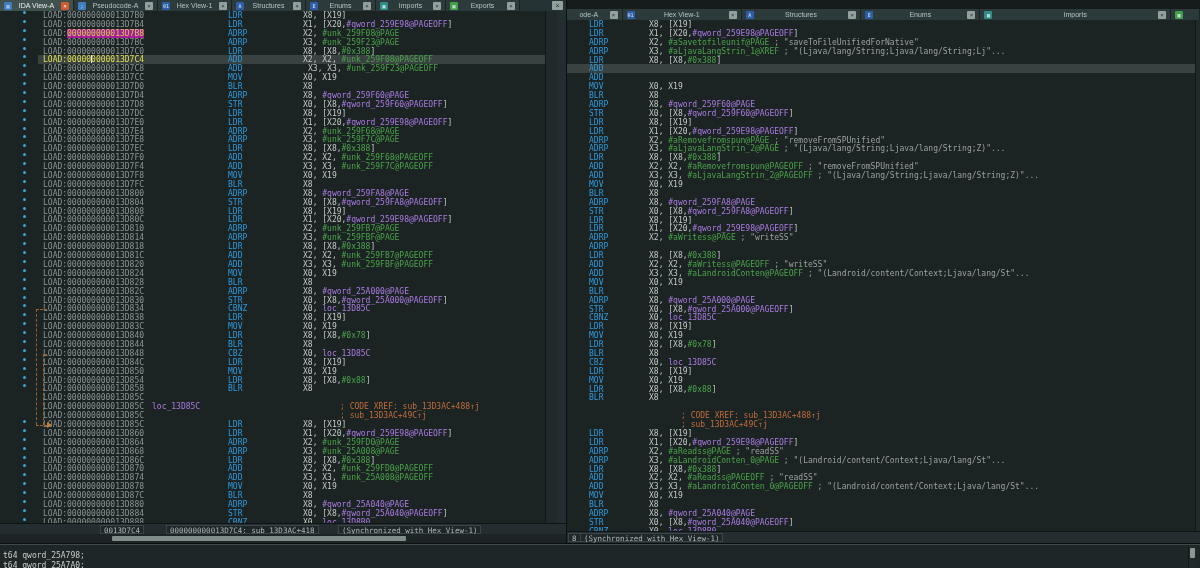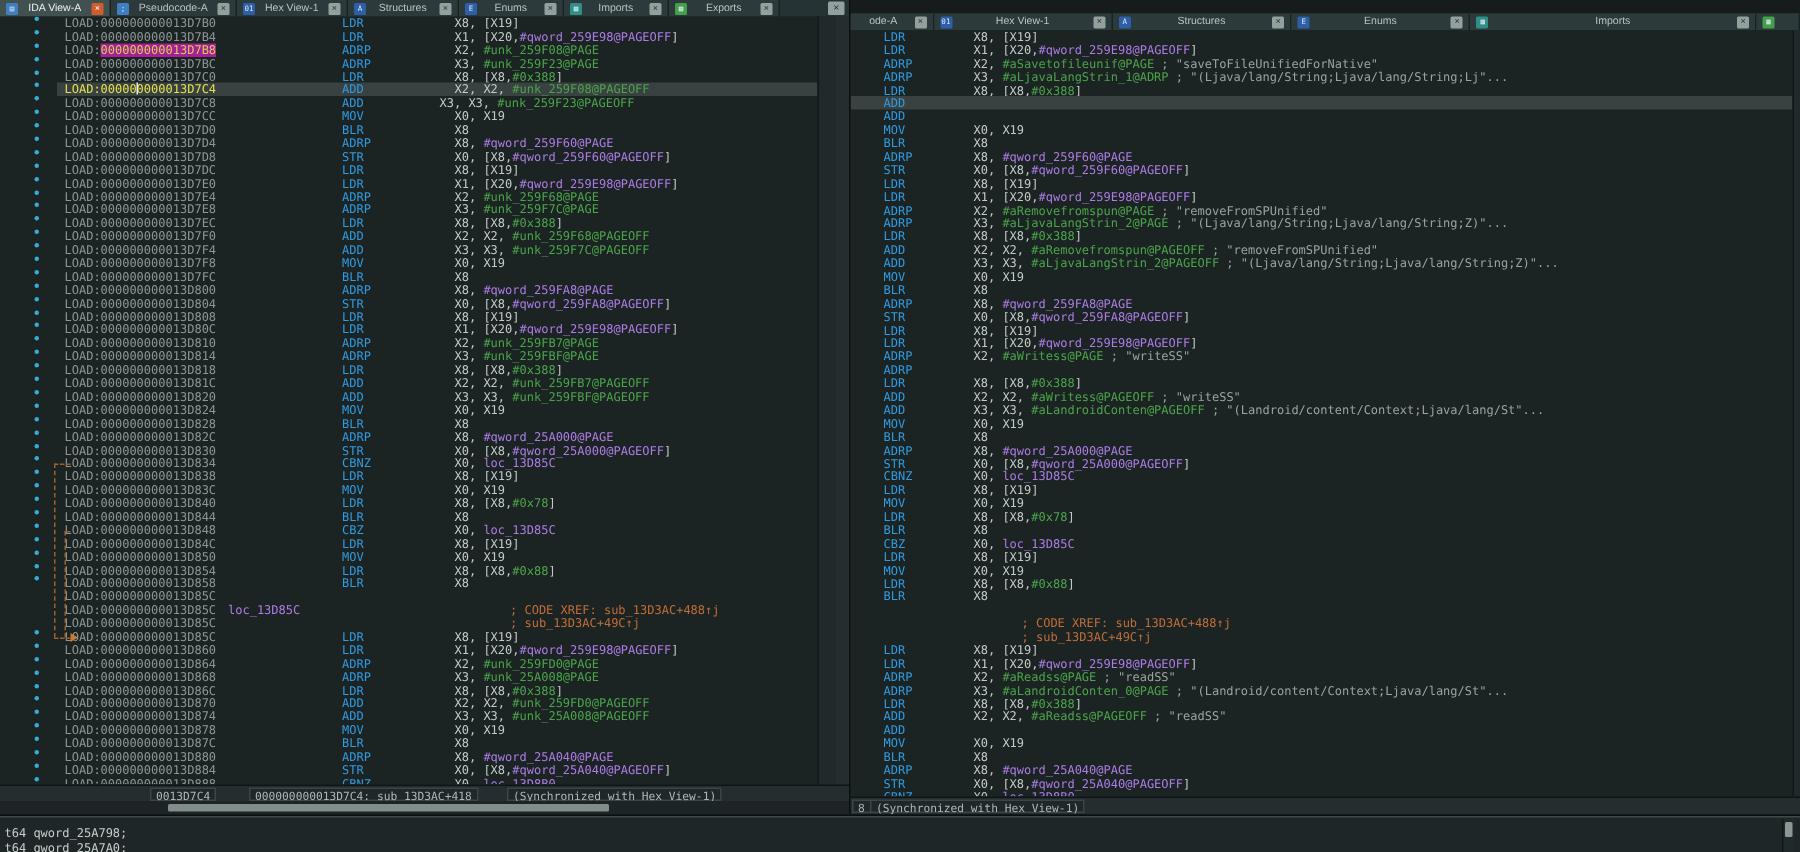--- a/index.html
+++ b/index.html
@@ -111,21 +111,21 @@
         </div>
       </div>
     <div class="wclose" style="left:552px;">×</div>
     <div class="listing" id="llisting" style="left:0;top:11px;width:545px;height:512px;">
         <div class="lrow"><span class="dot"></span><span class="seg" style="left: 43px;">LOAD:</span><span class="addr" style="left: 67px;">000000000013D7B0</span><span class="mn" style="left: 228px;">LDR</span><span style="left: 303px;"><span class="tok-o" style="position: static;">X8, [X19]</span></span></div>
         <div class="lrow"><span class="dot"></span><span class="seg" style="left: 43px;">LOAD:</span><span class="addr" style="left: 67px;">000000000013D7B4</span><span class="mn" style="left: 228px;">LDR</span><span style="left: 303px;"><span class="tok-o" style="position: static;">X1, [X20,</span><span class="tok-p" style="position: static;">#qword_259E98@PAGEOFF</span><span class="tok-o" style="position: static;">]</span></span></div>
         <div class="lrow"><span class="dot"></span><span class="seg" style="left: 43px;">LOAD:</span><span class="addr mag" style="left: 67px;">000000000013D7B8</span><span class="mn" style="left: 228px;">ADRP</span><span style="left: 303px;"><span class="tok-o" style="position: static;">X2, </span><span class="tok-g" style="position: static;">#unk_259F08@PAGE</span></span></div>
         <div class="lrow"><span class="dot"></span><span class="seg" style="left: 43px;">LOAD:</span><span class="addr" style="left: 67px;">000000000013D7BC</span><span class="mn" style="left: 228px;">ADRP</span><span style="left: 303px;"><span class="tok-o" style="position: static;">X3, </span><span class="tok-g" style="position: static;">#unk_259F23@PAGE</span></span></div>
         <div class="lrow"><span class="dot"></span><span class="seg" style="left: 43px;">LOAD:</span><span class="addr" style="left: 67px;">000000000013D7C0</span><span class="mn" style="left: 228px;">LDR</span><span style="left: 303px;"><span class="tok-o" style="position: static;">X8, [X8,</span><span class="tok-g" style="position: static;">#0x388</span><span class="tok-o" style="position: static;">]</span></span></div>
         <div class="lrow cur"><span class="dot"></span><span class="seg seg2" style="left: 43px;">LOAD:</span><span class="addr" style="left: 67px;">000000000013D7C4</span><span class="mn" style="left: 228px;">ADD</span><span style="left: 303px;"><span class="tok-o" style="position: static;">X2, X2, </span><span class="tok-g" style="position: static;">#unk_259F08@PAGEOFF</span></span><span class="caret"></span></div>
-        <div class="lrow"><span class="dot"></span><span class="seg" style="left: 43px;">LOAD:</span><span class="addr" style="left: 67px;">000000000013D7C8</span><span class="mn" style="left: 228px;">ADD</span><span style="left: 293px;"><span class="tok-o" style="position: static;">X3, X3, </span><span class="tok-g" style="position: static;">#unk_259F23@PAGEOFF</span></span></div>
+        <div class="lrow"><span class="dot"></span><span class="seg" style="left: 43px;">LOAD:</span><span class="addr" style="left: 67px;">000000000013D7C8</span><span class="mn" style="left: 228px;">ADD</span><span style="left: 308px;"><span class="tok-o" style="position: static;">X3, X3, </span><span class="tok-g" style="position: static;">#unk_259F23@PAGEOFF</span></span></div>
         <div class="lrow"><span class="dot"></span><span class="seg" style="left: 43px;">LOAD:</span><span class="addr" style="left: 67px;">000000000013D7CC</span><span class="mn" style="left: 228px;">MOV</span><span style="left: 303px;"><span class="tok-o" style="position: static;">X0, X19</span></span></div>
         <div class="lrow"><span class="dot"></span><span class="seg" style="left: 43px;">LOAD:</span><span class="addr" style="left: 67px;">000000000013D7D0</span><span class="mn" style="left: 228px;">BLR</span><span style="left: 303px;"><span class="tok-o" style="position: static;">X8</span></span></div>
         <div class="lrow"><span class="dot"></span><span class="seg" style="left: 43px;">LOAD:</span><span class="addr" style="left: 67px;">000000000013D7D4</span><span class="mn" style="left: 228px;">ADRP</span><span style="left: 303px;"><span class="tok-o" style="position: static;">X8, </span><span class="tok-p" style="position: static;">#qword_259F60@PAGE</span></span></div>
         <div class="lrow"><span class="dot"></span><span class="seg" style="left: 43px;">LOAD:</span><span class="addr" style="left: 67px;">000000000013D7D8</span><span class="mn" style="left: 228px;">STR</span><span style="left: 303px;"><span class="tok-o" style="position: static;">X0, [X8,</span><span class="tok-p" style="position: static;">#qword_259F60@PAGEOFF</span><span class="tok-o" style="position: static;">]</span></span></div>
         <div class="lrow"><span class="dot"></span><span class="seg" style="left: 43px;">LOAD:</span><span class="addr" style="left: 67px;">000000000013D7DC</span><span class="mn" style="left: 228px;">LDR</span><span style="left: 303px;"><span class="tok-o" style="position: static;">X8, [X19]</span></span></div>
         <div class="lrow"><span class="dot"></span><span class="seg" style="left: 43px;">LOAD:</span><span class="addr" style="left: 67px;">000000000013D7E0</span><span class="mn" style="left: 228px;">LDR</span><span style="left: 303px;"><span class="tok-o" style="position: static;">X1, [X20,</span><span class="tok-p" style="position: static;">#qword_259E98@PAGEOFF</span><span class="tok-o" style="position: static;">]</span></span></div>
         <div class="lrow"><span class="dot"></span><span class="seg" style="left: 43px;">LOAD:</span><span class="addr" style="left: 67px;">000000000013D7E4</span><span class="mn" style="left: 228px;">ADRP</span><span style="left: 303px;"><span class="tok-o" style="position: static;">X2, </span><span class="tok-g" style="position: static;">#unk_259F68@PAGE</span></span></div>
         <div class="lrow"><span class="dot"></span><span class="seg" style="left: 43px;">LOAD:</span><span class="addr" style="left: 67px;">000000000013D7E8</span><span class="mn" style="left: 228px;">ADRP</span><span style="left: 303px;"><span class="tok-o" style="position: static;">X3, </span><span class="tok-g" style="position: static;">#unk_259F7C@PAGE</span></span></div>
         <div class="lrow"><span class="dot"></span><span class="seg" style="left: 43px;">LOAD:</span><span class="addr" style="left: 67px;">000000000013D7EC</span><span class="mn" style="left: 228px;">LDR</span><span style="left: 303px;"><span class="tok-o" style="position: static;">X8, [X8,</span><span class="tok-g" style="position: static;">#0x388</span><span class="tok-o" style="position: static;">]</span></span></div>
         <div class="lrow"><span class="dot"></span><span class="seg" style="left: 43px;">LOAD:</span><span class="addr" style="left: 67px;">000000000013D7F0</span><span class="mn" style="left: 228px;">ADD</span><span style="left: 303px;"><span class="tok-o" style="position: static;">X2, X2, </span><span class="tok-g" style="position: static;">#unk_259F68@PAGEOFF</span></span></div>
@@ -218,21 +218,21 @@
         </div>
         <div class="tab" style="width: 30px;">
           <span class="ticon ic-export">▦</span>
           <span class="tlabel" style="flex: 1 1 0%; text-align: center;"></span>
         </div>
       </div>
     <div class="listing" id="rlisting" style="left:0;top:20px;width:628px;height:511px;">
         <div class="lrow"><span class="mn" style="left: 22px;">LDR</span><span style="left: 82px;"><span class="tok-o" style="position: static;">X8, [X19]</span></span></div>
         <div class="lrow"><span class="mn" style="left: 22px;">LDR</span><span style="left: 82px;"><span class="tok-o" style="position: static;">X1, [X20,</span><span class="tok-p" style="position: static;">#qword_259E98@PAGEOFF</span><span class="tok-o" style="position: static;">]</span></span></div>
         <div class="lrow"><span class="mn" style="left: 22px;">ADRP</span><span style="left: 82px;"><span class="tok-o" style="position: static;">X2, </span><span class="tok-g" style="position: static;">#aSavetofileunif@PAGE</span><span class="tok-s" style="position: static;"> ; "saveToFileUnifiedForNative"</span></span></div>
-        <div class="lrow"><span class="mn" style="left: 22px;">ADRP</span><span style="left: 82px;"><span class="tok-o" style="position: static;">X3, </span><span class="tok-g" style="position: static;">#aLjavaLangStrin_1@ADRP</span><span class="tok-s" style="position: static;"> ; "(Ljava/lang/String;Ljava/lang/String;Lj"...</span></span></div>
+        <div class="lrow"><span class="mn" style="left: 22px;">ADRP</span><span style="left: 82px;"><span class="tok-o" style="position: static;">X3, </span><span class="tok-g" style="position: static;">#aLjavaLangStrin_1@XREF</span><span class="tok-s" style="position: static;"> ; "(Ljava/lang/String;Ljava/lang/String;Lj"...</span></span></div>
         <div class="lrow"><span class="mn" style="left: 22px;">LDR</span><span style="left: 82px;"><span class="tok-o" style="position: static;">X8, [X8,</span><span class="tok-g" style="position: static;">#0x388</span><span class="tok-o" style="position: static;">]</span></span></div>
         <div class="lrow rcur"><span class="mn" style="left: 22px;">ADD</span></div>
         <div class="lrow"><span class="mn" style="left: 22px;">ADD</span></div>
         <div class="lrow"><span class="mn" style="left: 22px;">MOV</span><span style="left: 82px;"><span class="tok-o" style="position: static;">X0, X19</span></span></div>
         <div class="lrow"><span class="mn" style="left: 22px;">BLR</span><span style="left: 82px;"><span class="tok-o" style="position: static;">X8</span></span></div>
         <div class="lrow"><span class="mn" style="left: 22px;">ADRP</span><span style="left: 82px;"><span class="tok-o" style="position: static;">X8, </span><span class="tok-p" style="position: static;">#qword_259F60@PAGE</span></span></div>
         <div class="lrow"><span class="mn" style="left: 22px;">STR</span><span style="left: 82px;"><span class="tok-o" style="position: static;">X0, [X8,</span><span class="tok-p" style="position: static;">#qword_259F60@PAGEOFF</span><span class="tok-o" style="position: static;">]</span></span></div>
         <div class="lrow"><span class="mn" style="left: 22px;">LDR</span><span style="left: 82px;"><span class="tok-o" style="position: static;">X8, [X19]</span></span></div>
         <div class="lrow"><span class="mn" style="left: 22px;">LDR</span><span style="left: 82px;"><span class="tok-o" style="position: static;">X1, [X20,</span><span class="tok-p" style="position: static;">#qword_259E98@PAGEOFF</span><span class="tok-o" style="position: static;">]</span></span></div>
         <div class="lrow"><span class="mn" style="left: 22px;">ADRP</span><span style="left: 82px;"><span class="tok-o" style="position: static;">X2, </span><span class="tok-g" style="position: static;">#aRemovefromspun@PAGE</span><span class="tok-s" style="position: static;"> ; "removeFromSPUnified"</span></span></div>
@@ -267,21 +267,21 @@
         <div class="lrow"><span class="mn" style="left: 22px;">BLR</span><span style="left: 82px;"><span class="tok-o" style="position: static;">X8</span></span></div>
         <div class="lrow"></div>
         <div class="lrow"><span class="cmt" style="left: 114px;">; CODE XREF: sub_13D3AC+488↑j</span></div>
         <div class="lrow"><span class="cmt" style="left: 114px;">; sub_13D3AC+49C↑j</span></div>
         <div class="lrow"><span class="mn" style="left: 22px;">LDR</span><span style="left: 82px;"><span class="tok-o" style="position: static;">X8, [X19]</span></span></div>
         <div class="lrow"><span class="mn" style="left: 22px;">LDR</span><span style="left: 82px;"><span class="tok-o" style="position: static;">X1, [X20,</span><span class="tok-p" style="position: static;">#qword_259E98@PAGEOFF</span><span class="tok-o" style="position: static;">]</span></span></div>
         <div class="lrow"><span class="mn" style="left: 22px;">ADRP</span><span style="left: 82px;"><span class="tok-o" style="position: static;">X2, </span><span class="tok-g" style="position: static;">#aReadss@PAGE</span><span class="tok-s" style="position: static;"> ; "readSS"</span></span></div>
         <div class="lrow"><span class="mn" style="left: 22px;">ADRP</span><span style="left: 82px;"><span class="tok-o" style="position: static;">X3, </span><span class="tok-g" style="position: static;">#aLandroidConten_0@PAGE</span><span class="tok-s" style="position: static;"> ; "(Landroid/content/Context;Ljava/lang/St"...</span></span></div>
         <div class="lrow"><span class="mn" style="left: 22px;">LDR</span><span style="left: 82px;"><span class="tok-o" style="position: static;">X8, [X8,</span><span class="tok-g" style="position: static;">#0x388</span><span class="tok-o" style="position: static;">]</span></span></div>
         <div class="lrow"><span class="mn" style="left: 22px;">ADD</span><span style="left: 82px;"><span class="tok-o" style="position: static;">X2, X2, </span><span class="tok-g" style="position: static;">#aReadss@PAGEOFF</span><span class="tok-s" style="position: static;"> ; "readSS"</span></span></div>
-        <div class="lrow"><span class="mn" style="left: 22px;">ADD</span></div>
+        <div class="lrow"><span class="mn" style="left: 22px;">ADD</span><span style="left: 82px;"><span class="tok-o" style="position: static;">X3, X3, </span><span class="tok-g" style="position: static;">#aLandroidConten_0@PAGEOFF</span><span class="tok-s" style="position: static;"> ; "(Landroid/content/Context;Ljava/lang/St"...</span></span></div>
         <div class="lrow"><span class="mn" style="left: 22px;">MOV</span><span style="left: 82px;"><span class="tok-o" style="position: static;">X0, X19</span></span></div>
         <div class="lrow"><span class="mn" style="left: 22px;">BLR</span><span style="left: 82px;"><span class="tok-o" style="position: static;">X8</span></span></div>
         <div class="lrow"><span class="mn" style="left: 22px;">ADRP</span><span style="left: 82px;"><span class="tok-o" style="position: static;">X8, </span><span class="tok-p" style="position: static;">#qword_25A040@PAGE</span></span></div>
         <div class="lrow"><span class="mn" style="left: 22px;">STR</span><span style="left: 82px;"><span class="tok-o" style="position: static;">X0, [X8,</span><span class="tok-p" style="position: static;">#qword_25A040@PAGEOFF</span><span class="tok-o" style="position: static;">]</span></span></div>
         <div class="lrow"><span class="mn" style="left: 22px;">CBNZ</span><span style="left: 82px;"><span class="tok-o" style="position: static;">X0, </span><span class="tok-p" style="position: static;">loc_13D8B0</span></span></div>
       </div>
     <div class="vtrack" style="left:628px;top:20px;width:6px;height:511px;"></div>
     <div class="status" style="left:0;top:531px;width:634px;height:12px;">
       <div class="sseg" style="left:1px;">8</div>
       <div class="sseg" style="left:13px;">(Synchronized with Hex View-1)</div>

